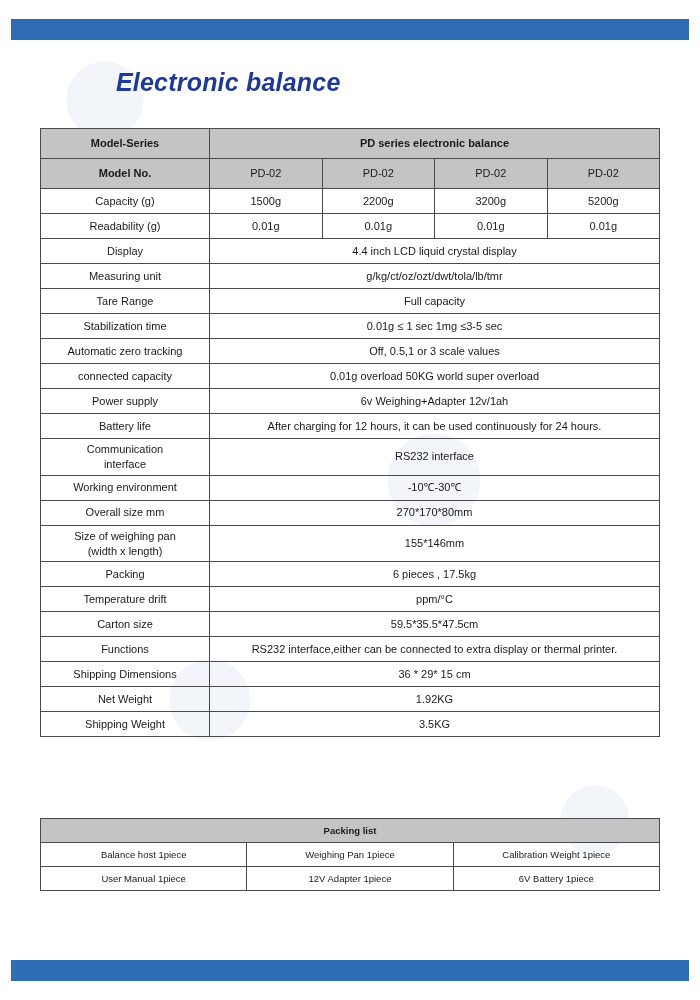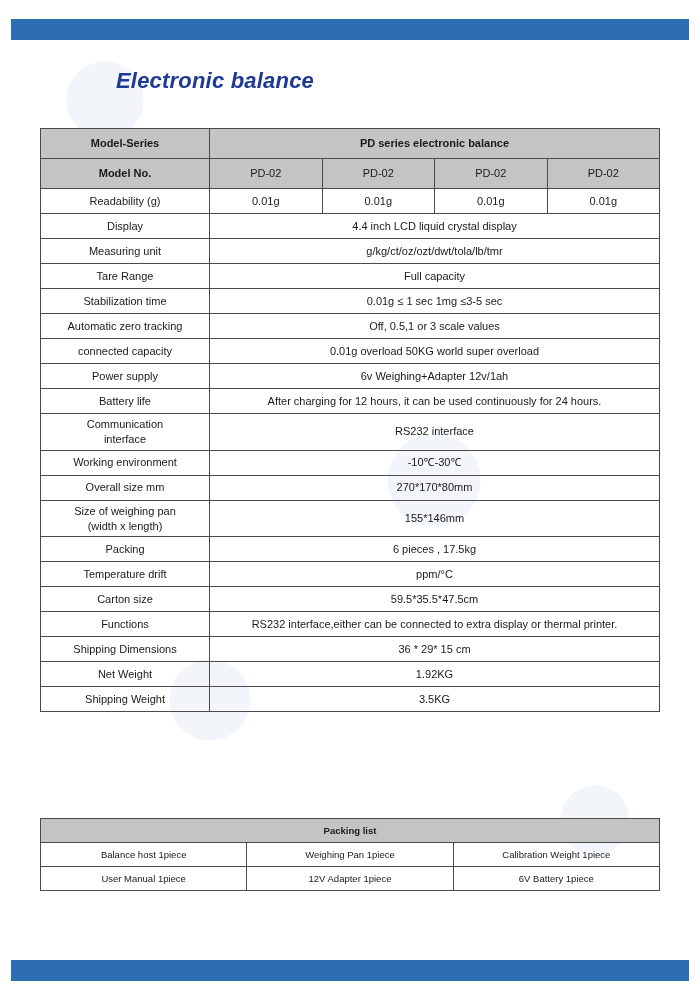--- a/index.html
+++ b/index.html
@@ -46,21 +46,21 @@
     background: #2E6DB4;
   }
   .bar-top    { top: 19px; }
   .bar-bottom { top: 960px; }
 
   
   .doc-title {
     position: absolute;
     left: 116px;
     top: 68px;
-    font-size: 22px;
+    font-size: 25px;
     font-weight: bold;
     font-style: italic;
     color: #1F3A93;
     letter-spacing: 0.2px;
     white-space: nowrap;
   }
 
   
   .spec-table {
     position: absolute;
@@ -136,20 +136,27 @@
       </tr>
       <tr class="hdr-row">
         <td class="lbl">Model No.</td>
         <td class="sub">PD-02</td>
         <td class="sub">PD-02</td>
         <td class="sub">PD-02</td>
         <td class="sub">PD-02</td>
       </tr>
 
       <tr>
+        <td class="lbl">Capacity (g)</td>
+        <td>1500g</td>
+        <td>2200g</td>
+        <td>3200g</td>
+        <td>5200g</td>
+      </tr>
+      <tr>
         <td class="lbl">Readability (g)</td>
         <td>0.01g</td>
         <td>0.01g</td>
         <td>0.01g</td>
         <td>0.01g</td>
       </tr>
 
       <tr>
         <td class="lbl">Display</td>
         <td colspan="4">4.4 inch LCD liquid crystal display</td>

